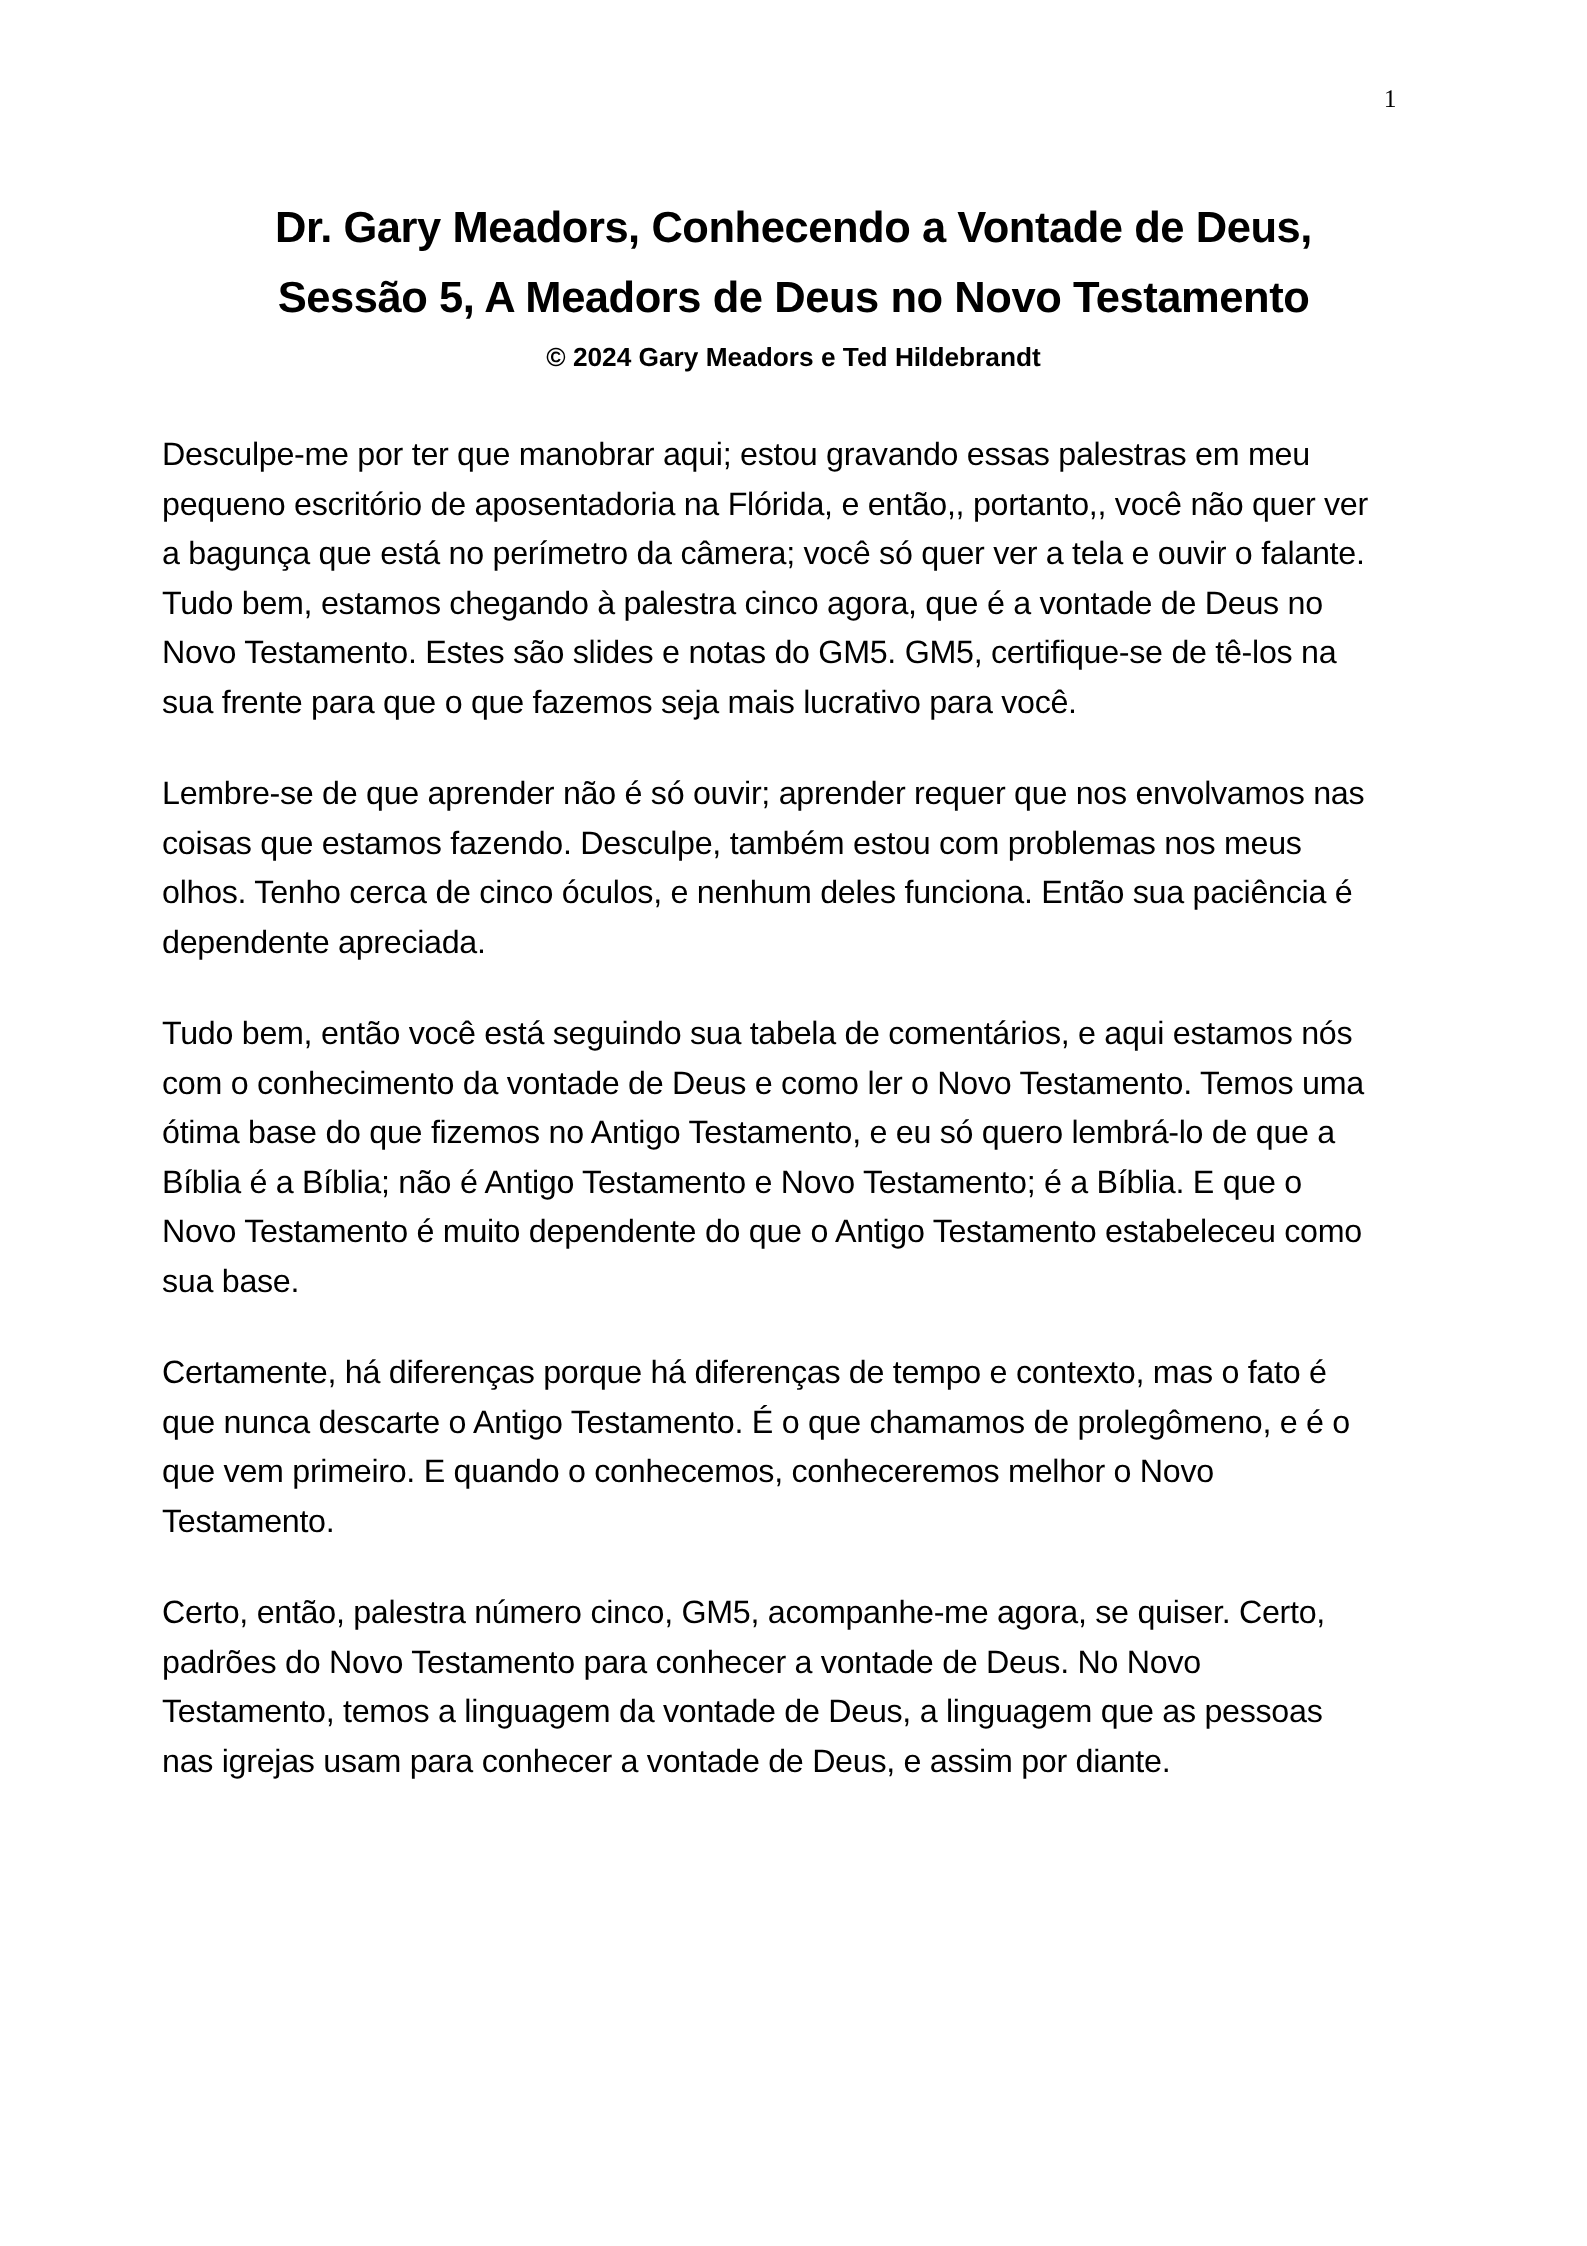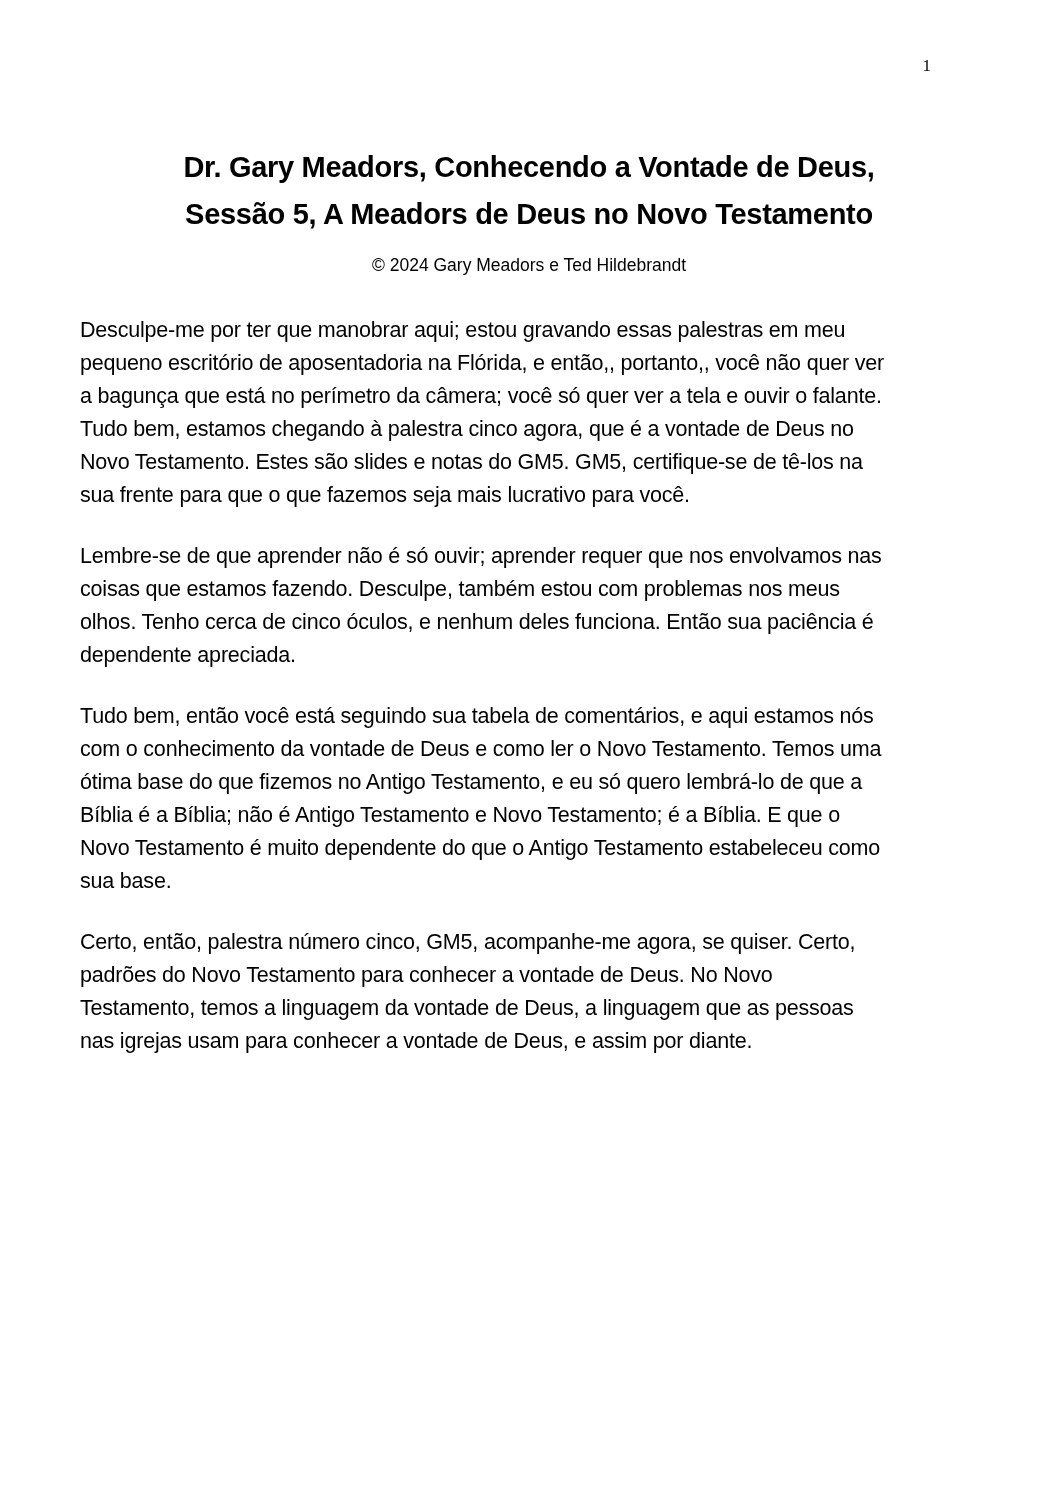--- a/index.html
+++ b/index.html
@@ -19,41 +19,42 @@
   }
   .page-number {
     position: absolute;
     top: 56px;
     right: 127px;
     font-family: "Liberation Serif", serif;
     font-size: 17px;
     line-height: 20px;
   }
   .title {
-    margin: 16px auto;
+    margin: 1px auto;
     padding-top: 128px;
     width: 880px;
     text-align: center;
     font-size: 29px;
     font-weight: 700;
     line-height: 47px;
     letter-spacing: -0.3px;
   }
   .title-line {
     display: block;
   }
   .copyright {
     margin-top: 4px;
     text-align: center;
     font-size: 17.5px;
     line-height: 22px;
+    font-weight: bold;
   }
   .content {
     margin-top: 38px;
-    margin-left: 80px;
+    margin-left: 108px;
     width: 808px;
     font-size: 21.5px;
     line-height: 33px;
     letter-spacing: -0.2px;
     text-align: left;
   }
   .content p {
     margin: 0 0 28px 0;
   }
 </style>
@@ -68,16 +69,17 @@
     <span class="title-line">Dr. Gary Meadors, Conhecendo a Vontade de Deus,</span>
     <span class="title-line">Sessão 5, A Meadors de Deus no Novo Testamento</span>
   </h1>
 
   <div class="copyright">© 2024 Gary Meadors e Ted Hildebrandt</div>
 
   <div class="content">
     <p>Desculpe-me por ter que manobrar aqui; estou gravando essas palestras em meu pequeno escritório de aposentadoria na Flórida, e então,, portanto,, você não quer ver a bagunça que está no perímetro da câmera; você só quer ver a tela e ouvir o falante. Tudo bem, estamos chegando à palestra cinco agora, que é a vontade de Deus no Novo Testamento. Estes são slides e notas do GM5. GM5, certifique-se de tê-los na sua frente para que o que fazemos seja mais lucrativo para você.</p>
     <p>Lembre-se de que aprender não é só ouvir; aprender requer que nos envolvamos nas coisas que estamos fazendo. Desculpe, também estou com problemas nos meus olhos. Tenho cerca de cinco óculos, e nenhum deles funciona. Então sua paciência é dependente apreciada.</p>
     <p>Tudo bem, então você está seguindo sua tabela de comentários, e aqui estamos nós com o conhecimento da vontade de Deus e como ler o Novo Testamento. Temos uma ótima base do que fizemos no Antigo Testamento, e eu só quero lembrá-lo de que a Bíblia é a Bíblia; não é Antigo Testamento e Novo Testamento; é a Bíblia. E que o Novo Testamento é muito dependente do que o Antigo Testamento estabeleceu como sua base.</p>
+    <p>Certamente, há diferenças porque há diferenças de tempo e contexto, mas o fato é que nunca descarte o Antigo Testamento. É o que chamamos de prolegômeno, e é o que vem primeiro. E quando o conhecemos, conheceremos melhor o Novo Testamento.</p>
     <p>Certo, então, palestra número cinco, GM5, acompanhe-me agora, se quiser. Certo, padrões do Novo Testamento para conhecer a vontade de Deus. No Novo Testamento, temos a linguagem da vontade de Deus, a linguagem que as pessoas nas igrejas usam para conhecer a vontade de Deus, e assim por diante.</p>
   </div>
 
 </div>
 
 </body></html>

